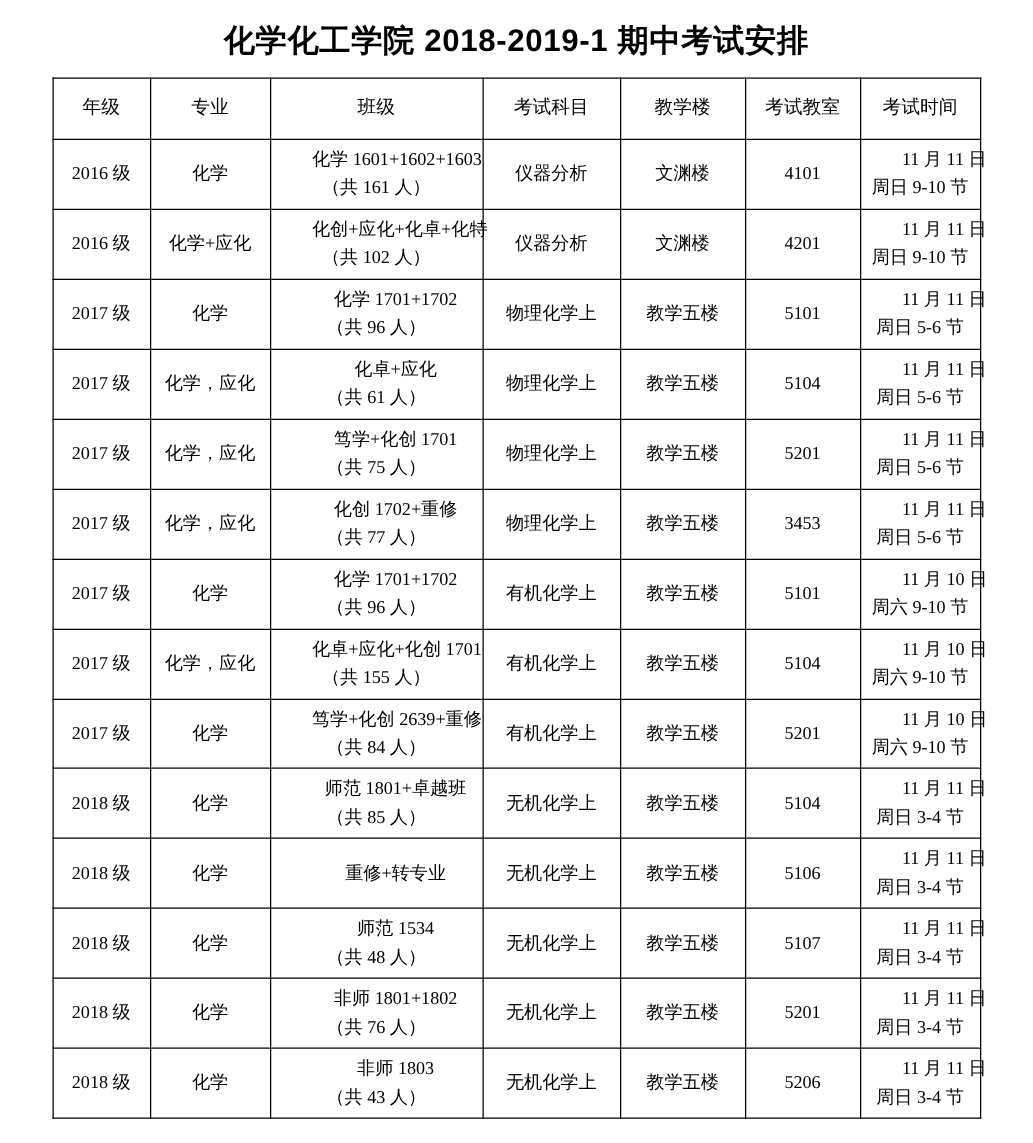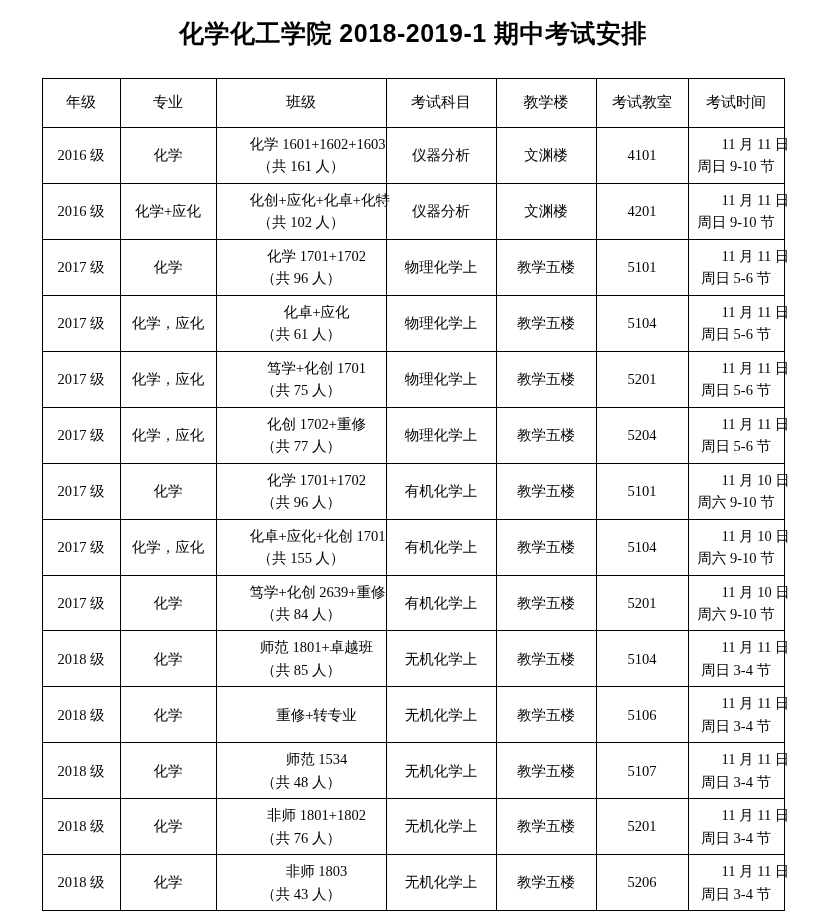--- a/index.html
+++ b/index.html
@@ -25,21 +25,21 @@
     font-family: "Liberation Sans", "DejaVu Sans", sans-serif;
     font-weight: bold;
     font-size: 25px;
     letter-spacing: 0.5px;
     padding-top: 18px;
     padding-bottom: 14px;
     line-height: 1.2;
   }
   table.exam-table {
     border-collapse: collapse;
-    margin: 16px auto;
+    margin: 0 auto;
     width: 742px;
     table-layout: fixed;
   }
   table.exam-table th,
   table.exam-table td {
     border: 1px solid #000000;
     text-align: center;
     vertical-align: middle;
     font-size: 14.5px;
     line-height: 1.55;
@@ -174,21 +174,21 @@
         </tr>
         <tr>
           <td>2017 级</td>
           <td>化学，应化</td>
           <td class="class-cell">
             <span class="cell-line1">化创 1702+重修</span>
             <span class="cell-line2">（共 77 人）</span>
           </td>
           <td>物理化学上</td>
           <td>教学五楼</td>
-          <td>5204</td>
+          <td>3453</td>
           <td class="time-cell">
             <span class="cell-line1">11 月 11 日</span>
             <span class="cell-line2">周日 5-6 节</span>
           </td>
         </tr>
         <tr>
           <td>2017 级</td>
           <td>化学</td>
           <td class="class-cell">
             <span class="cell-line1">化学 1701+1702</span>

